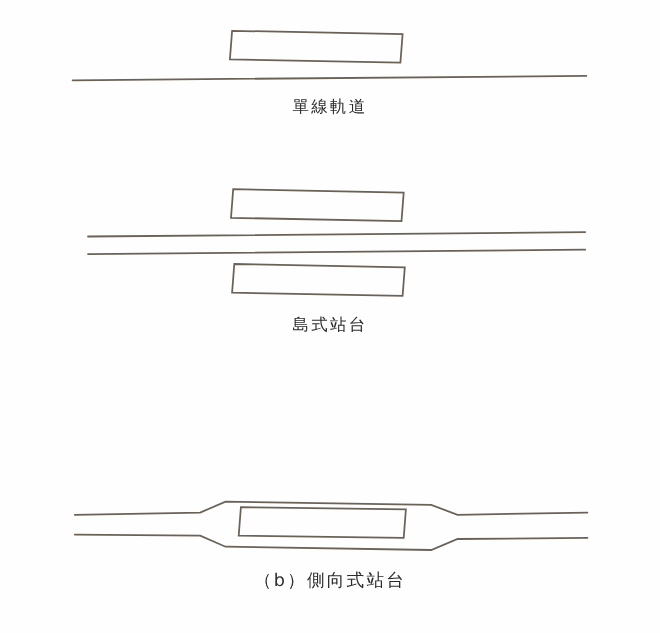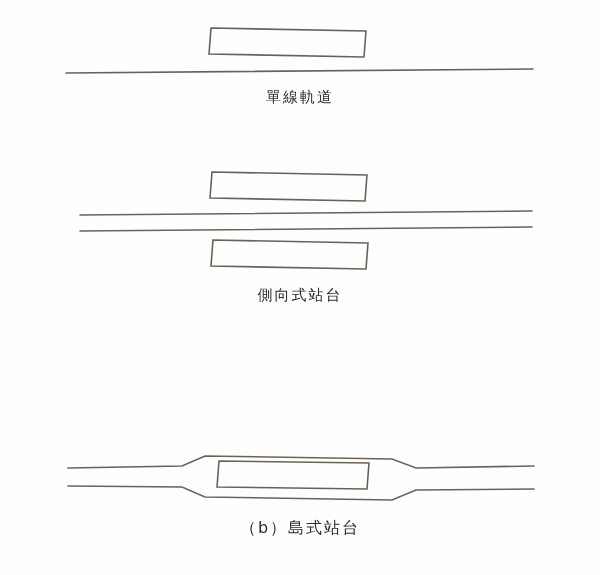--- a/index.html
+++ b/index.html
@@ -74,18 +74,18 @@
         <polyline points="68,486 182,487 205,497 392,500 416,490 534,489"></polyline>
 
         <polygon points="219,461 369,463 367,489 217,487" fill="none" stroke="#6b6257" stroke-width="1.6"></polygon>
       </g>
 
     </g>
   </svg>
 
   <div class="caption caption-sm" id="label-single">單線軌道</div>
 
-  <div class="caption caption-sm" id="label-double">側向式站台</div>
+  <div class="caption caption-sm" id="label-double">島式站台</div>
 
 
-  <div class="caption caption-lg" id="label-b">（b）島式站台</div>
+  <div class="caption caption-lg" id="label-b">（b）側向式站台</div>
 
 </div>
 
 </body></html>

